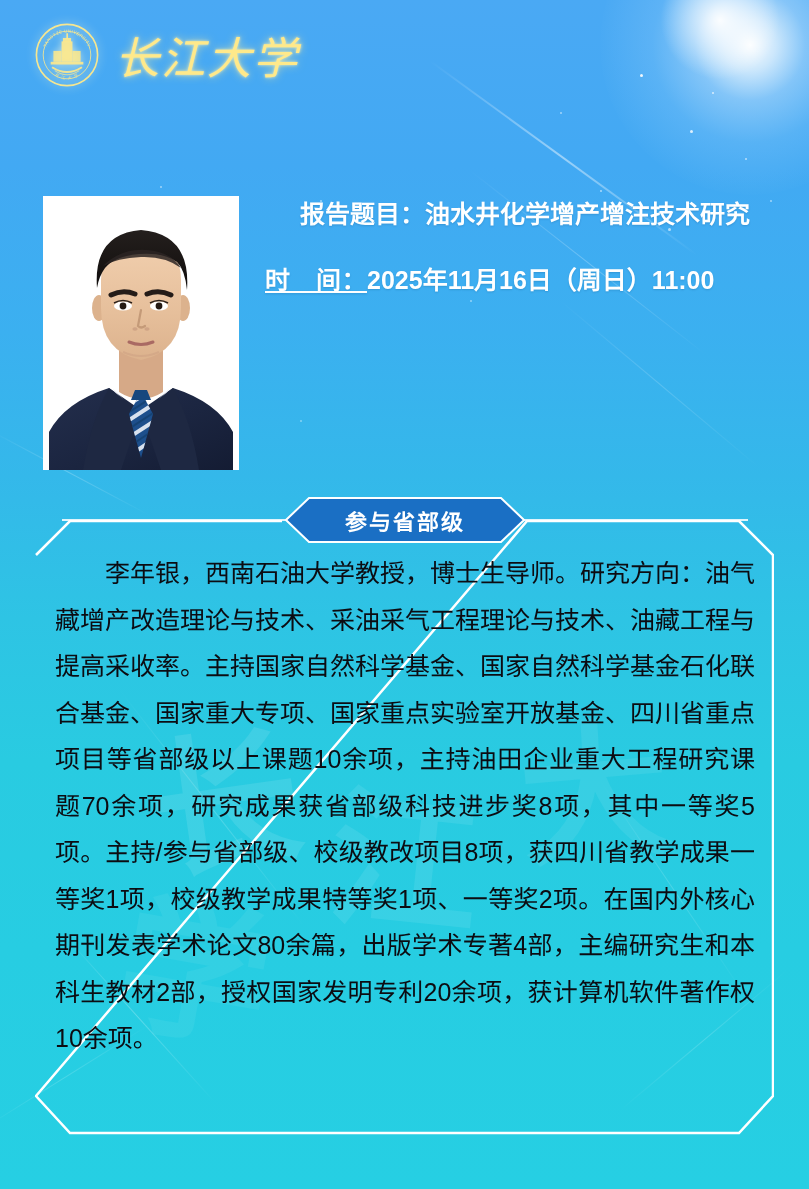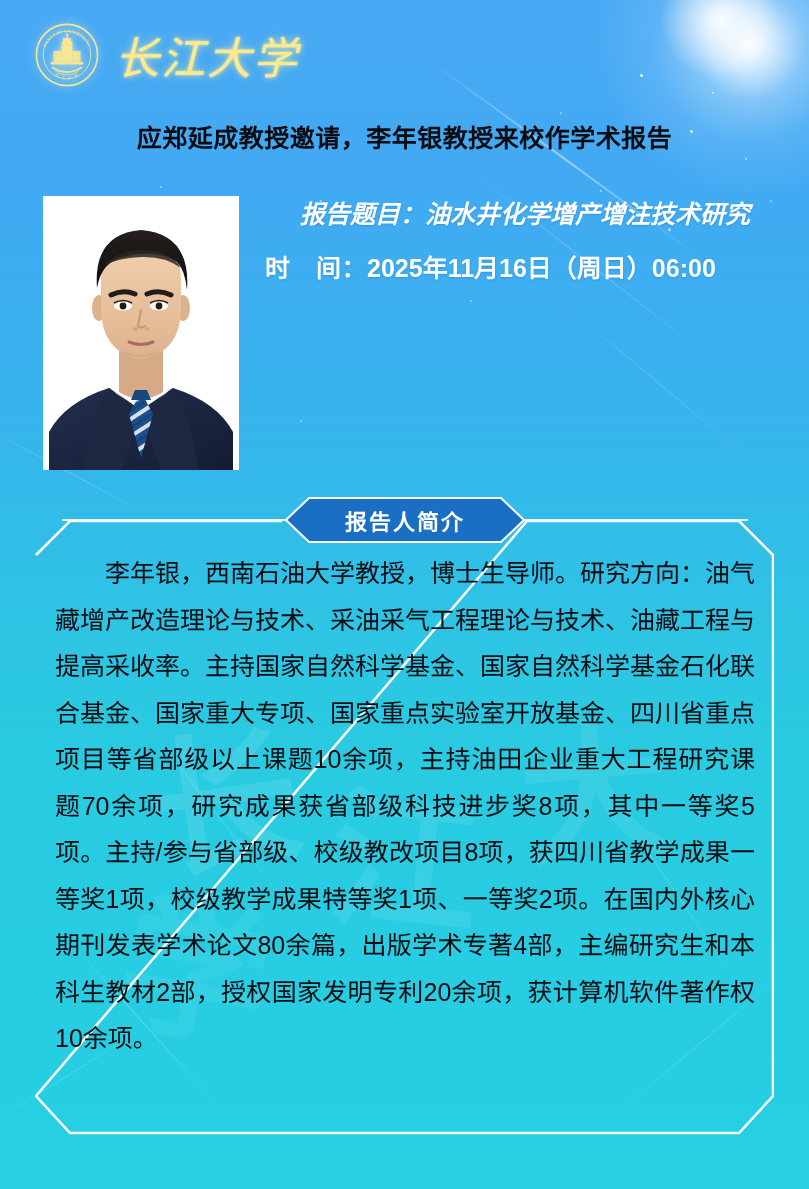--- a/index.html
+++ b/index.html
@@ -123,31 +123,30 @@
     left:265px; top:196px;
     width:520px;
     color:#ffffff;
     font-weight:700;
   }
   .info-topic {
     font-size:25px;
     line-height:1.46;
     text-align:center;
     text-indent:0;
-    margin-bottom:16px;
+    margin-bottom:28px;
     text-shadow:0 1px 2px rgba(0,60,110,.20);
-    font-style:italic;
   }
   .info-line {
     font-size:25px;
     line-height:1.52;
     white-space:nowrap;
     text-shadow:0 1px 2px rgba(0,60,110,.20);
   }
-  .lbl { letter-spacing:.5px; }
+  .lbl { letter-spacing:.5px;text-decoration:underline; }
 
   
   .badge {
     position:absolute;
     left:285px; top:497px;
     width:240px; height:46px;
     z-index:6;
   }
   .badge svg { position:absolute; inset:0; width:100%; height:100%; }
   .badge-label {
@@ -244,21 +243,20 @@
         </text>
         <path id="ringBot" d="M22 58 A28 28 0 0 0 78 58" fill="none"></path>
         <text font-size="6" fill="#ffe98a" opacity=".85" letter-spacing="1.4">
           <textPath href="#ringBot" startOffset="50%" text-anchor="middle">长 江 大 学</textPath>
         </text>
       </svg>
       <div class="logo-text">长江大学</div>
     </div>
   </div>
 
-  <div class="main-title">应郑延成教授邀请，李年银教授来校作学术报告</div>
 
   <div class="photo-frame">
     <svg class="photo-svg" viewBox="0 0 196 274" preserveAspectRatio="xMidYMid slice" aria-hidden="true">
       <defs>
         <linearGradient id="skin" x1="0" y1="0" x2="0" y2="1">
           <stop offset="0%" stop-color="#f1cfae"></stop>
           <stop offset="60%" stop-color="#e6bf9b"></stop>
           <stop offset="100%" stop-color="#dcb28d"></stop>
         </linearGradient>
         <linearGradient id="suitg" x1="0" y1="0" x2="1" y2="1">
@@ -331,32 +329,32 @@
 
       <path d="M80 156 Q98 164 116 156" stroke="#cfa283" stroke-width="2" fill="none" opacity=".6"></path>
     </svg>
   </div>
 
   <div class="info">
     <div class="info-topic">
       <div>报告题目：油水井化学增产增注技术研究</div>
     </div>
     <div class="info-line">
-      <span class="lbl">时　间：</span><span>2025年11月16日（周日）06:00</span>
+      <span class="lbl">时　间：</span><span>2025年11月16日（周日）11:00</span>
     </div>
   </div>
 
   <div class="badge-wing" style="left:62px;width:224px;"></div>
   <div class="badge-wing" style="left:524px;width:224px;"></div>
 
   <div class="badge">
     <svg viewBox="0 0 240 46" preserveAspectRatio="none" aria-hidden="true">
       <polygon points="24,1 216,1 239,23 216,45 24,45 1,23" fill="#1a6fc4" stroke="#ffffff" stroke-width="2"></polygon>
     </svg>
-    <div class="badge-label">报告人简介</div>
+    <div class="badge-label">参与省部级</div>
   </div>
 
   <div class="bio-box">
     <svg viewBox="0 0 739 615" preserveAspectRatio="none" aria-hidden="true">
       <path d="M1 35 L35 1 L247 1 M492 1 L704 1 L738 35 L738 576 L704 613 L35 613 L1 576 Z" fill="none" stroke="#ffffff" stroke-width="2.5" stroke-linejoin="miter"></path>
     </svg>
     <div class="bio-text">李年银，西南石油大学教授，博士生导师。研究方向：油气藏增产改造理论与技术、采油采气工程理论与技术、油藏工程与提高采收率。主持国家自然科学基金、国家自然科学基金石化联合基金、国家重大专项、国家重点实验室开放基金、四川省重点项目等省部级以上课题10余项，主持油田企业重大工程研究课题70余项，研究成果获省部级科技进步奖8项，其中一等奖5项。主持/参与省部级、校级教改项目8项，获四川省教学成果一等奖1项，校级教学成果特等奖1项、一等奖2项。在国内外核心期刊发表学术论文80余篇，出版学术专著4部，主编研究生和本科生教材2部，授权国家发明专利20余项，获计算机软件著作权10余项。</div>
   </div>
 
 </div>

